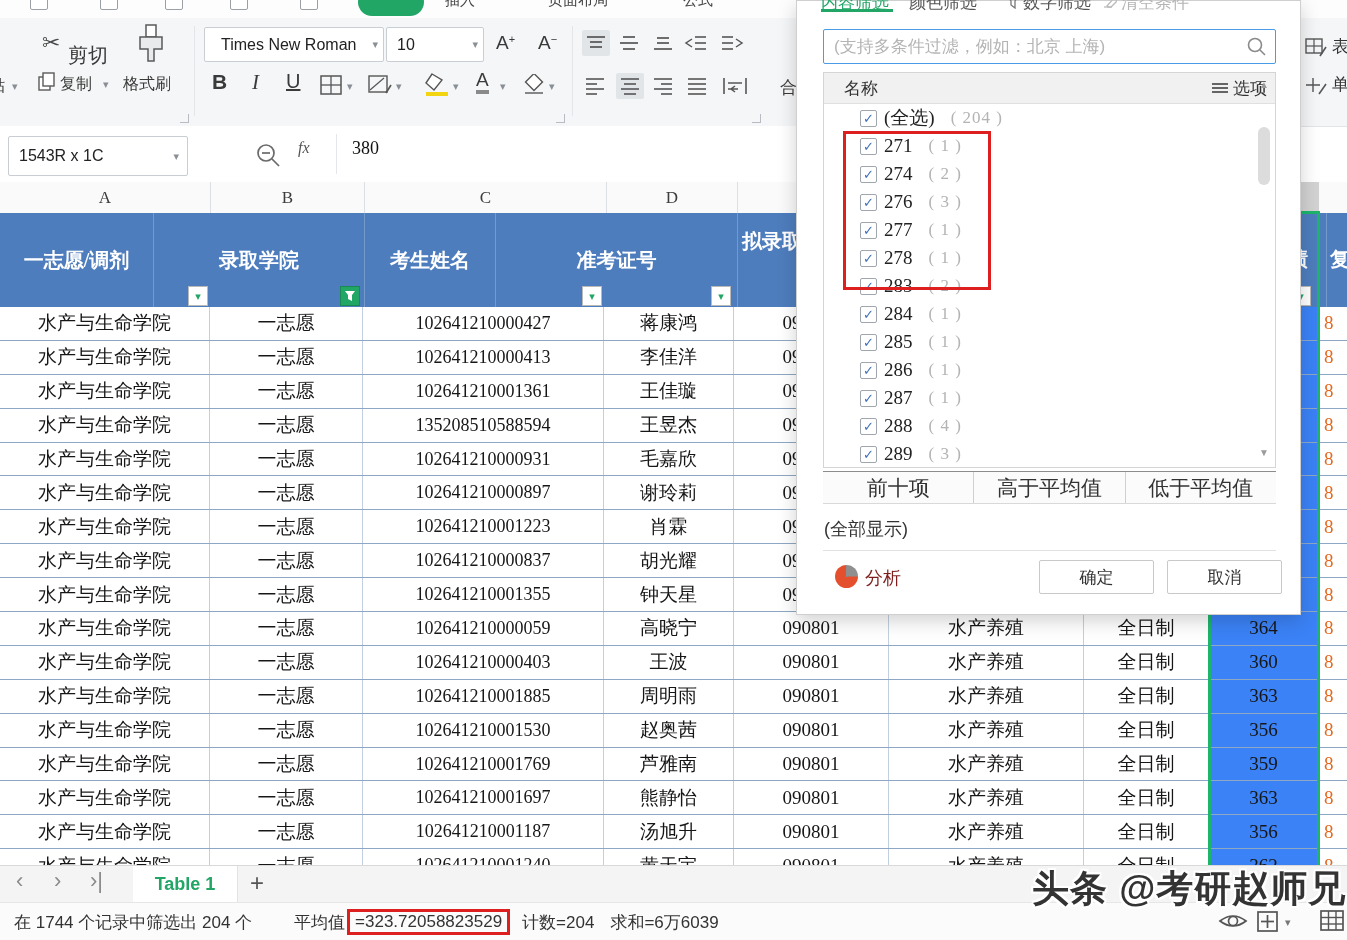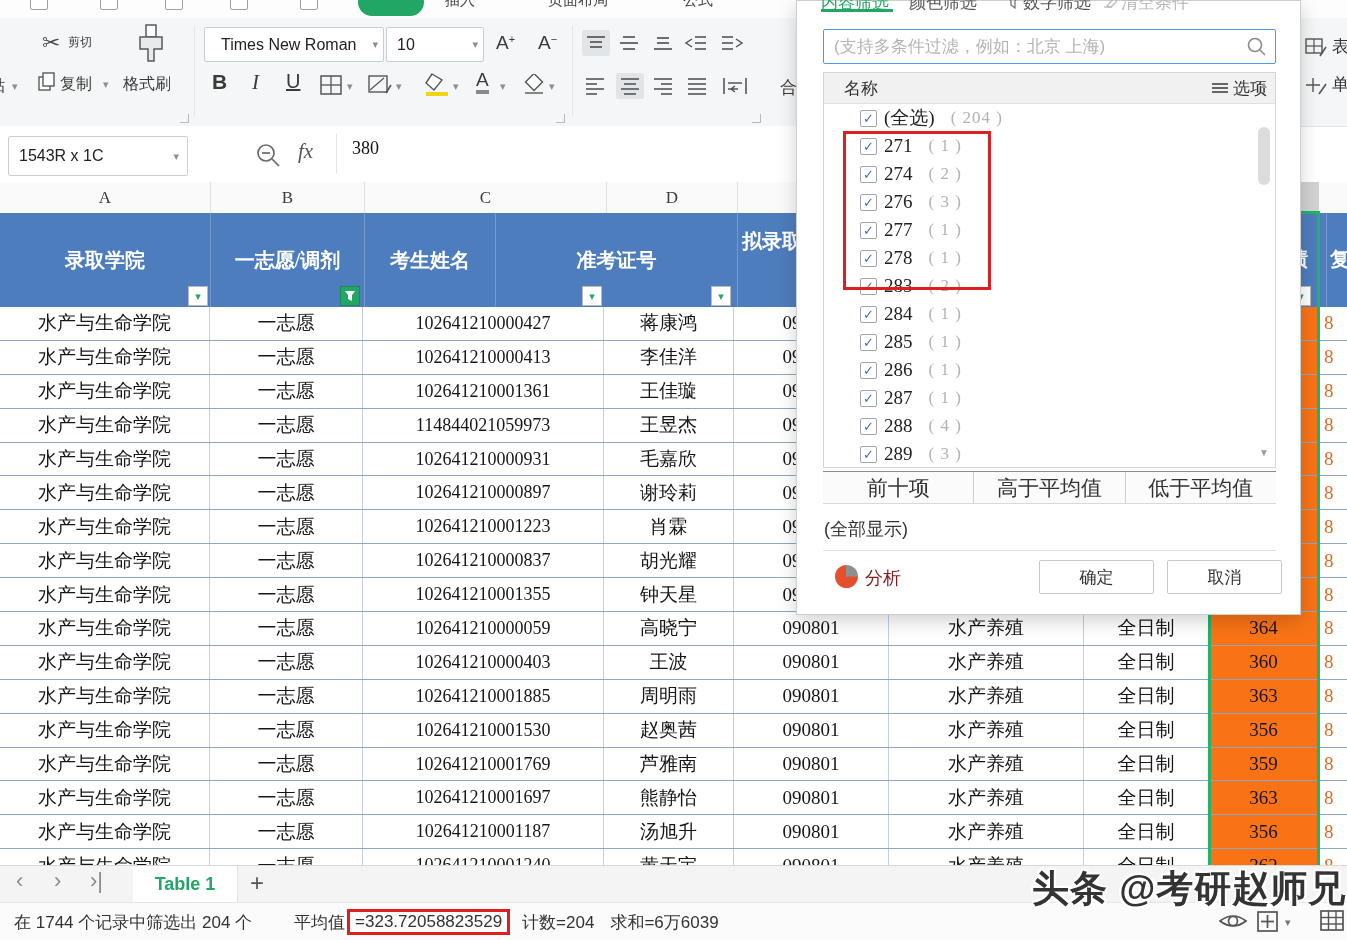--- a/index.html
+++ b/index.html
@@ -36,21 +36,21 @@
   
   #thead{position:absolute;left:0;top:213px;width:1347px;height:94px;background:#4e7dbd;display:flex;}
   .hcell{height:94px;display:flex;align-items:center;justify-content:center;color:#fff;
          font-family:"Liberation Serif","DejaVu Serif",serif;font-size:20px;font-weight:600;
          border-right:1px solid rgba(255,255,255,.22);}
   #rows{position:absolute;left:0;top:307px;width:1347px;height:558px;overflow:hidden;background:#fff;}
   .trow{display:flex;height:33.9px;box-sizing:border-box;border-bottom:1px solid #8ea7c4;}
   .tc{box-sizing:border-box;height:100%;display:flex;align-items:center;justify-content:center;
       border-right:1px solid #c2cfdf;font-family:"Liberation Serif","DejaVu Serif",serif;font-size:19px;color:#161616;overflow:hidden;white-space:nowrap;}
   .w-a{width:210px;} .w-b{width:153px;} .w-c{width:241px;font-size:18px;} .w-d{width:130px;}
-  .w-e{width:155px;} .w-f{width:195px;} .w-g{width:125px;} .w-h{width:110px;background:#f97316;}
+  .w-e{width:155px;} .w-f{width:195px;} .w-g{width:125px;} .w-h{width:110px;background:#3b82f6;}
   .w-i{flex:1;justify-content:flex-start;padding-left:5px;color:#e2691f;border-right:none;}
   .greenline{position:absolute;background:#1db46b;z-index:6;}
   .fltbtn{position:absolute;width:18px;height:18px;background:#fff;border:1px solid #b9b9b9;z-index:4;
           display:flex;align-items:center;justify-content:center;font-size:11px;color:#21a666;}
   .fltbtn.on{background:#21a666;border-color:#1a8a54;}
   
   #dlg{position:absolute;left:796px;top:0;width:505px;height:615px;background:#fff;border:1px solid #cfcfcf;
        box-shadow:0 6px 18px rgba(0,0,0,.18);z-index:10;box-sizing:border-box;}
   .dtab{position:absolute;top:-10px;height:22px;font-size:17px;color:#555;display:flex;align-items:center;gap:4px;}
   .dtab.active{color:#21a666;}
@@ -116,21 +116,21 @@
     <span class="toptab" style="left:683px">公式</span>
     <span class="toptab" style="left:818px">数据</span>
   </div>
 
   <div id="ribbon">
 
     <span class="abs rlabel" style="left:-11px;top:58px;font-size:16px">贴</span>
     <span class="abs caret" style="left:12px;top:62px">▾</span>
 
     <span class="abs" style="left:42px;top:12px;font-size:22px;color:#4a4a4a">✂</span>
-    <span class="abs rlabel" style="left:68px;top:16px;font-size:12px">剪切</span>
+    <span class="abs rlabel" style="left:68px;top:24px;font-size:20px">剪切</span>
 
     <svg class="abs" style="left:38px;top:54px" width="18" height="20">
       <rect x="1" y="5" width="11" height="13" fill="#fff" stroke="#5a5a5a" stroke-width="1.4"></rect>
       <rect x="5" y="1" width="11" height="13" fill="#fff" stroke="#5a5a5a" stroke-width="1.4"></rect>
     </svg>
     <span class="abs rlabel" style="left:60px;top:56px;font-size:16px">复制</span>
     <span class="abs caret" style="left:103px;top:60px">▾</span>
 
     <svg class="abs" style="left:136px;top:6px" width="30" height="40">
       <rect x="10" y="1" width="10" height="12" fill="#fff" stroke="#5a5a5a" stroke-width="1.5"></rect>
@@ -284,36 +284,36 @@
   <div id="fbar">
     <div id="namebox">
       <span style="margin-left:10px">1543R x 1C</span>
       <span class="caret" style="margin-left:auto;margin-right:8px">▾</span>
     </div>
     <svg class="abs" style="left:255px;top:16px" width="28" height="26">
       <circle cx="11" cy="11" r="8" fill="none" stroke="#6a6a6a" stroke-width="1.7"></circle>
       <line x1="7" y1="11" x2="15" y2="11" stroke="#6a6a6a" stroke-width="1.7"></line>
       <line x1="17" y1="17" x2="24" y2="24" stroke="#6a6a6a" stroke-width="1.7"></line>
     </svg>
-    <span class="abs" style="left:298px;top:13px;font-size:21px;font-style:italic;color:#555;font-family:'Liberation Serif',serif">fx</span>
+    <span class="abs" style="left:298px;top:13px;font-size:16px;font-style:italic;color:#555;font-family:'Liberation Serif',serif">fx</span>
     <div class="abs" style="left:336px;top:8px;width:1px;height:40px;background:#e4e6e9"></div>
     <span id="fxval">380</span>
   </div>
 
   <div id="collet">
     <div class="lcell" style="width:210px">A</div>
     <div class="lcell" style="width:153px">B</div>
     <div class="lcell" style="width:241px">C</div>
     <div class="lcell" style="width:130px">D</div>
   </div>
   <div id="hLetterSel"></div>
 
   <div id="thead">
+    <div class="hcell" style="width:153px">一志愿/调剂</div>
     <div class="hcell" style="width:210px">录取学院</div>
-    <div class="hcell" style="width:153px">一志愿/调剂</div>
     <div class="hcell" style="width:130px">考生姓名</div>
     <div class="hcell" style="width:241px">准考证号</div>
     <div class="hcell" style="width:155px"></div>
     <div class="hcell" style="width:195px"></div>
     <div class="hcell" style="width:125px"></div>
     <div class="hcell" style="width:110px"></div>
     <div class="hcell" style="flex:1;border-right:none"></div>
   </div>
   <span class="hdrtxt" style="left:742px;top:228px">拟录取</span>
   <span class="hdrtxt" style="left:1288px;top:246px">绩</span>
@@ -359,21 +359,21 @@
         <div class="tc w-d">王佳璇</div>
         <div class="tc w-e">090801</div>
         <div class="tc w-f"></div>
         <div class="tc w-g"></div>
         <div class="tc w-h"></div>
         <div class="tc w-i">8</div>
       </div>
       <div class="trow">
         <div class="tc w-a">水产与生命学院</div>
         <div class="tc w-b">一志愿</div>
-        <div class="tc w-c">114844021059973</div>
+        <div class="tc w-c">135208510588594</div>
         <div class="tc w-d">王昱杰</div>
         <div class="tc w-e">090801</div>
         <div class="tc w-f"></div>
         <div class="tc w-g"></div>
         <div class="tc w-h"></div>
         <div class="tc w-i">8</div>
       </div>
       <div class="trow">
         <div class="tc w-a">水产与生命学院</div>
         <div class="tc w-b">一志愿</div>

